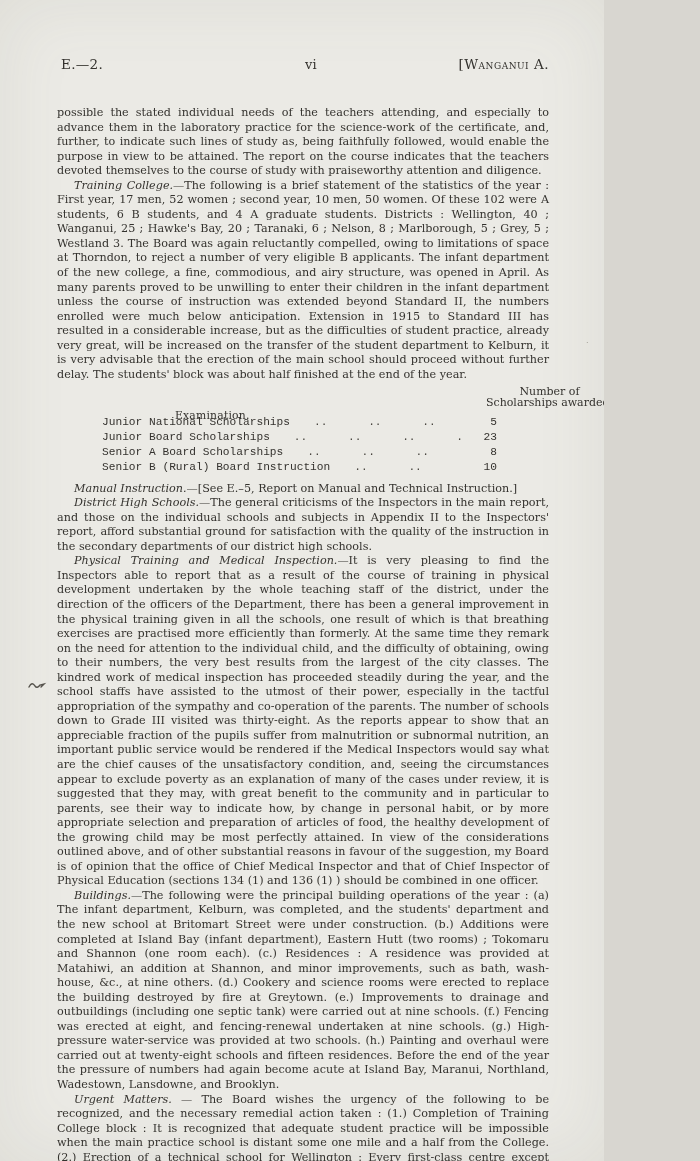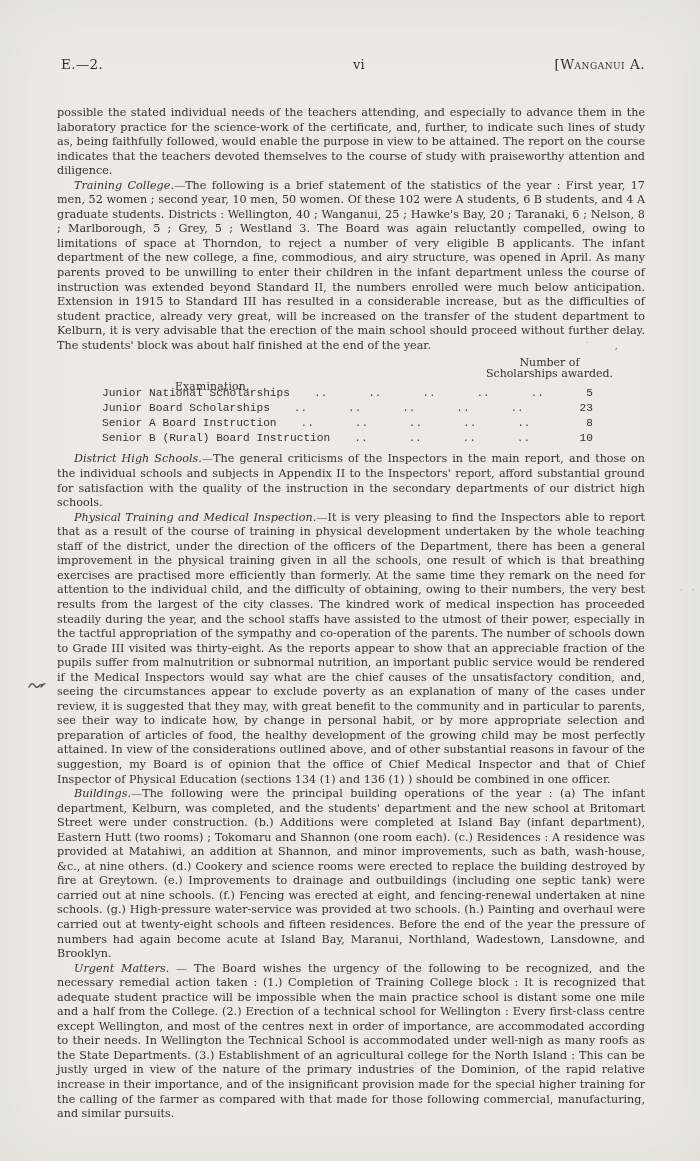--- a/index.html
+++ b/index.html
@@ -3,21 +3,21 @@
 <meta charset="utf-8">
 <style>
   * { margin:0; padding:0; box-sizing:border-box; }
   html, body { width:700px; height:1161px; }
   body {
     font-family: "DejaVu Serif", "Liberation Serif", serif;
     background:#d8d6d0;
   }
   .page {
     position:relative;
-    width:700px; height:1161px;
+    width:604px; height:1161px;
     background:#ebeae5;
     color:#34322e;
     overflow:hidden;
     box-shadow: inset 0 0 70px rgba(110,105,90,0.10);
   }
   
   .running-head {
     position:relative;
     margin-top:56px;
     padding:0 55px 0 61px;
@@ -103,31 +103,32 @@
         <span class="row-label">Junior National Scholarships</span>
         <span class="row-dots">.. .. .. .. .. ..</span>
         <span class="row-num">5</span>
       </div>
       <div class="schol-row">
         <span class="row-label">Junior Board Scholarships</span>
         <span class="row-dots">.. .. .. .. .. ..</span>
         <span class="row-num">23</span>
       </div>
       <div class="schol-row">
-        <span class="row-label">Senior A Board Instruction</span>
+        <span class="row-label">Senior A Board Scholarships</span>
         <span class="row-dots">.. .. .. .. .. ..</span>
         <span class="row-num">8</span>
       </div>
       <div class="schol-row">
         <span class="row-label">Senior B (Rural) Board Instruction</span>
         <span class="row-dots">.. .. .. .. ..</span>
         <span class="row-num">10</span>
       </div>
     </div>
 
+    <p class="indent"><i class="lead">Manual Instruction.—</i><span>[See E.–5, Report on Manual and Technical Instruction.]</span></p>
 
     <p class="indent"><i class="lead">District High Schools.—</i><span>The general criticisms of the Inspectors in the main report, and those on the individual schools and subjects in Appendix II to the Inspectors' report, afford substantial ground for satisfaction with the quality of the instruction in the secondary departments of our district high schools.</span></p>
 
     <p class="indent"><i class="lead">Physical Training and Medical Inspection.—</i><span>It is very pleasing to find the Inspectors able to report that as a result of the course of training in physical development undertaken by the whole teaching staff of the district, under the direction of the officers of the Department, there has been a general improvement in the physical training given in all the schools, one result of which is that breathing exercises are practised more efficiently than formerly. At the same time they remark on the need for attention to the individual child, and the difficulty of obtaining, owing to their numbers, the very best results from the largest of the city classes. The kindred work of medical inspection has proceeded steadily during the year, and the school staffs have assisted to the utmost of their power, especially in the tactful appropriation of the sympathy and co-operation of the parents. The number of schools down to Grade III visited was thirty-eight. As the reports appear to show that an appreciable fraction of the pupils suffer from malnutrition or subnormal nutrition, an important public service would be rendered if the Medical Inspectors would say what are the chief causes of the unsatisfactory condition, and, seeing the circumstances appear to exclude poverty as an explanation of many of the cases under review, it is suggested that they may, with great benefit to the community and in particular to parents, see their way to indicate how, by change in personal habit, or by more appropriate selection and preparation of articles of food, the healthy development of the growing child may be most perfectly attained. In view of the considerations outlined above, and of other substantial reasons in favour of the suggestion, my Board is of opinion that the office of Chief Medical Inspector and that of Chief Inspector of Physical Education (sections 134 (1) and 136 (1) ) should be combined in one officer.</span></p>
 
     <p class="indent"><i class="lead">Buildings.—</i><span>The following were the principal building operations of the year : (a) The infant department, Kelburn, was completed, and the students' department and the new school at Britomart Street were under construction. (b.) Additions were completed at Island Bay (infant department), Eastern Hutt (two rooms) ; Tokomaru and Shannon (one room each). (c.) Residences : A residence was provided at Matahiwi, an addition at Shannon, and minor improvements, such as bath, wash-house, &amp;c., at nine others. (d.) Cookery and science rooms were erected to replace the building destroyed by fire at Greytown. (e.) Improvements to drainage and outbuildings (including one septic tank) were carried out at nine schools. (f.) Fencing was erected at eight, and fencing-renewal undertaken at nine schools. (g.) High-pressure water-service was provided at two schools. (h.) Painting and overhaul were carried out at twenty-eight schools and fifteen residences. Before the end of the year the pressure of numbers had again become acute at Island Bay, Maranui, Northland, Wadestown, Lansdowne, and Brooklyn.</span></p>
 
     <p class="indent"><i class="lead">Urgent Matters. — </i><span>The Board wishes the urgency of the following to be recognized, and the necessary remedial action taken : (1.) Completion of Training College block : It is recognized that adequate student practice will be impossible when the main practice school is distant some one mile and a half from the College. (2.) Erection of a technical school for Wellington : Every first-class centre except Wellington, and most of the centres next in order of importance, are accommodated according to their needs. In Wellington the Technical School is accommodated under well-nigh as many roofs as the State Departments. (3.) Establishment of an agricultural college for the North Island : This can be justly urged in view of the nature of the primary industries of the Dominion, of the rapid relative increase in their importance, and of the insignificant provision made for the special higher training for the calling of the farmer as compared with that made for those following commercial, manufacturing, and similar pursuits.</span></p>
 
   </div>

